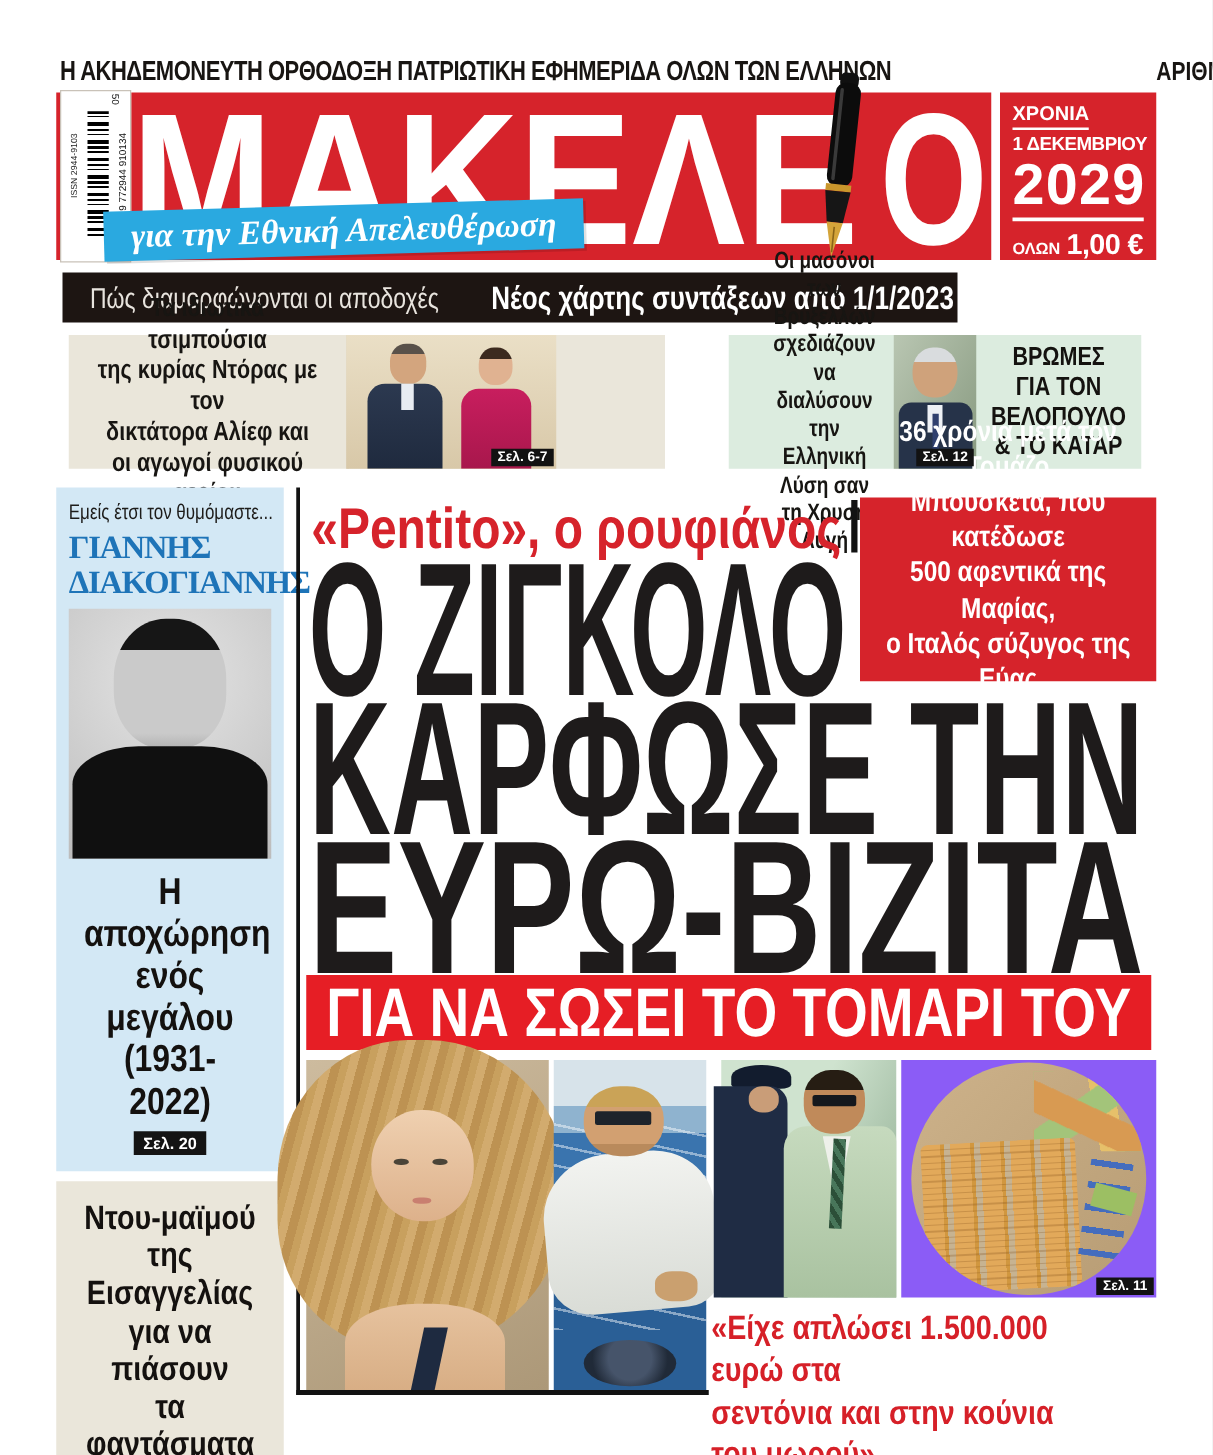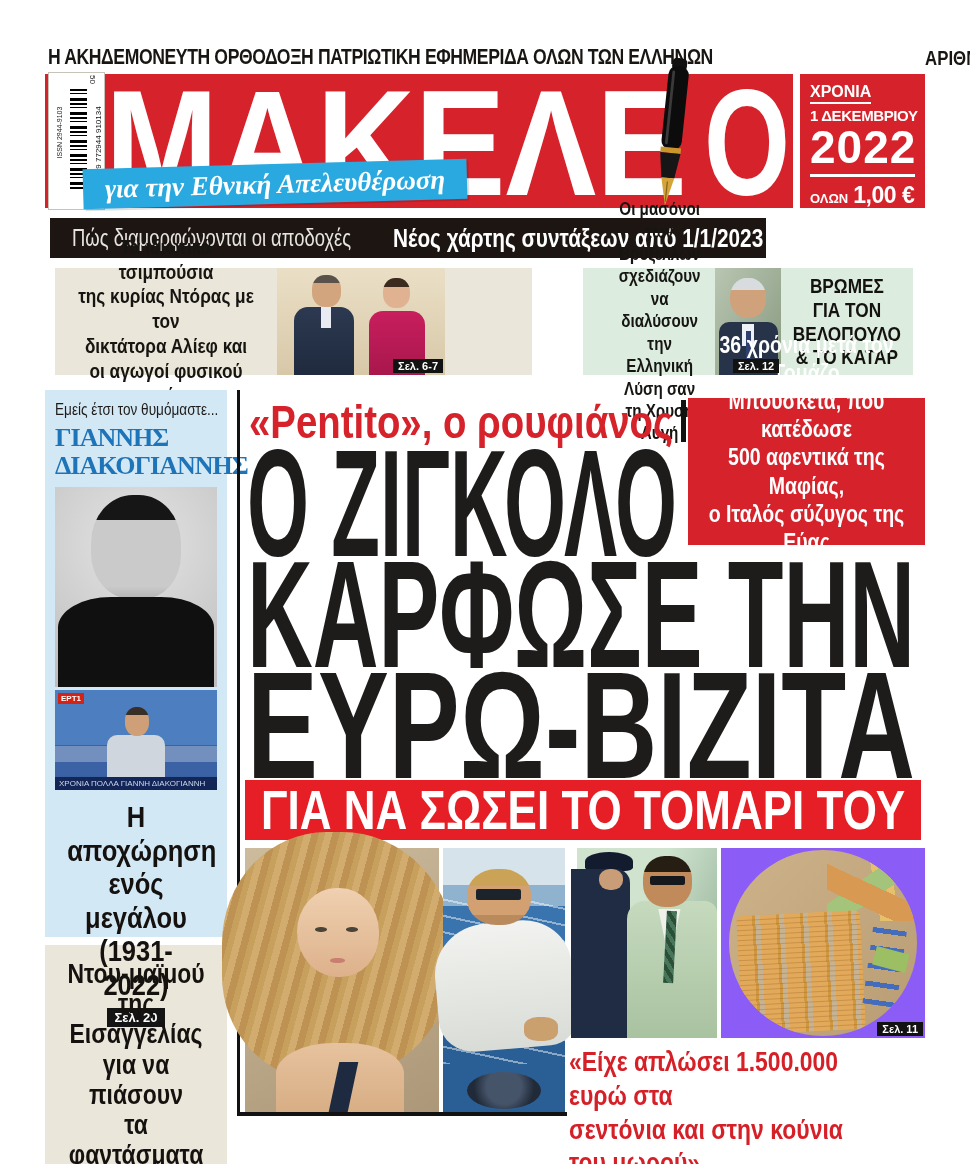--- a/index.html
+++ b/index.html
@@ -205,21 +205,21 @@
       <line x1="15" y1="134" x2="15" y2="156" stroke="#8a6418" stroke-width="1.4"></line>
     </svg>
 
     <div class="ribbon">
       <span>για την Εθνική Απελευθέρωση</span>
     </div>
 
     <div class="datebox">
       <div class="db-weekday">ΧΡΟΝΙΑ</div>
       <div class="db-date">1 ΔΕΚΕΜΒΡΙΟΥ</div>
-      <div class="db-year">2022</div>
+      <div class="db-year">2029</div>
       <div class="db-price-row">
         <span class="db-price-label">ΟΛΩΝ</span>
         <span class="db-price">1,00 €</span>
       </div>
     </div>
   </div>
 
   <div class="strip">
     <div class="strip-left cx80l">Πώς διαμορφώνονται οι αποδοχές</div>
     <div class="strip-main cx80l">Νέος χάρτης συντάξεων από 1/1/2023 και οι 5 αλλαγές</div>
@@ -266,27 +266,20 @@
   </div>
 
   <div class="left-col">
     <div class="memoriam">
       <div class="mem-intro cx80l">Εμείς έτσι τον θυμόμαστε...</div>
       <div class="mem-name prelines">ΓΙΑΝΝΗΣ
 ΔΙΑΚΟΓΙΑΝΝΗΣ</div>
       <div class="portrait">
         <div class="po-head"></div>
         <div class="po-body"></div>
-      </div>
-      <div class="tvshot">
-        <div class="tv-band"></div>
-        <div class="tv-body"></div>
-        <div class="tv-head"></div>
-        <div class="tv-logo">ΕΡΤ1</div>
-        <div class="tv-caption">ΧΡΟΝΙΑ ΠΟΛΛΑ ΓΙΑΝΝΗ ΔΙΑΚΟΓΙΑΝΝΗ</div>
       </div>
       <div class="obit prelines cx85">Η αποχώρηση
 ενός μεγάλου
 (1931-2022)</div>
       <div class="refwrap">
         <span class="pageref">Σελ. 20</span>
       </div>
     </div>
     <div class="predator">
       <div class="predator-text prelines cx85">Ντου-μαϊμού

